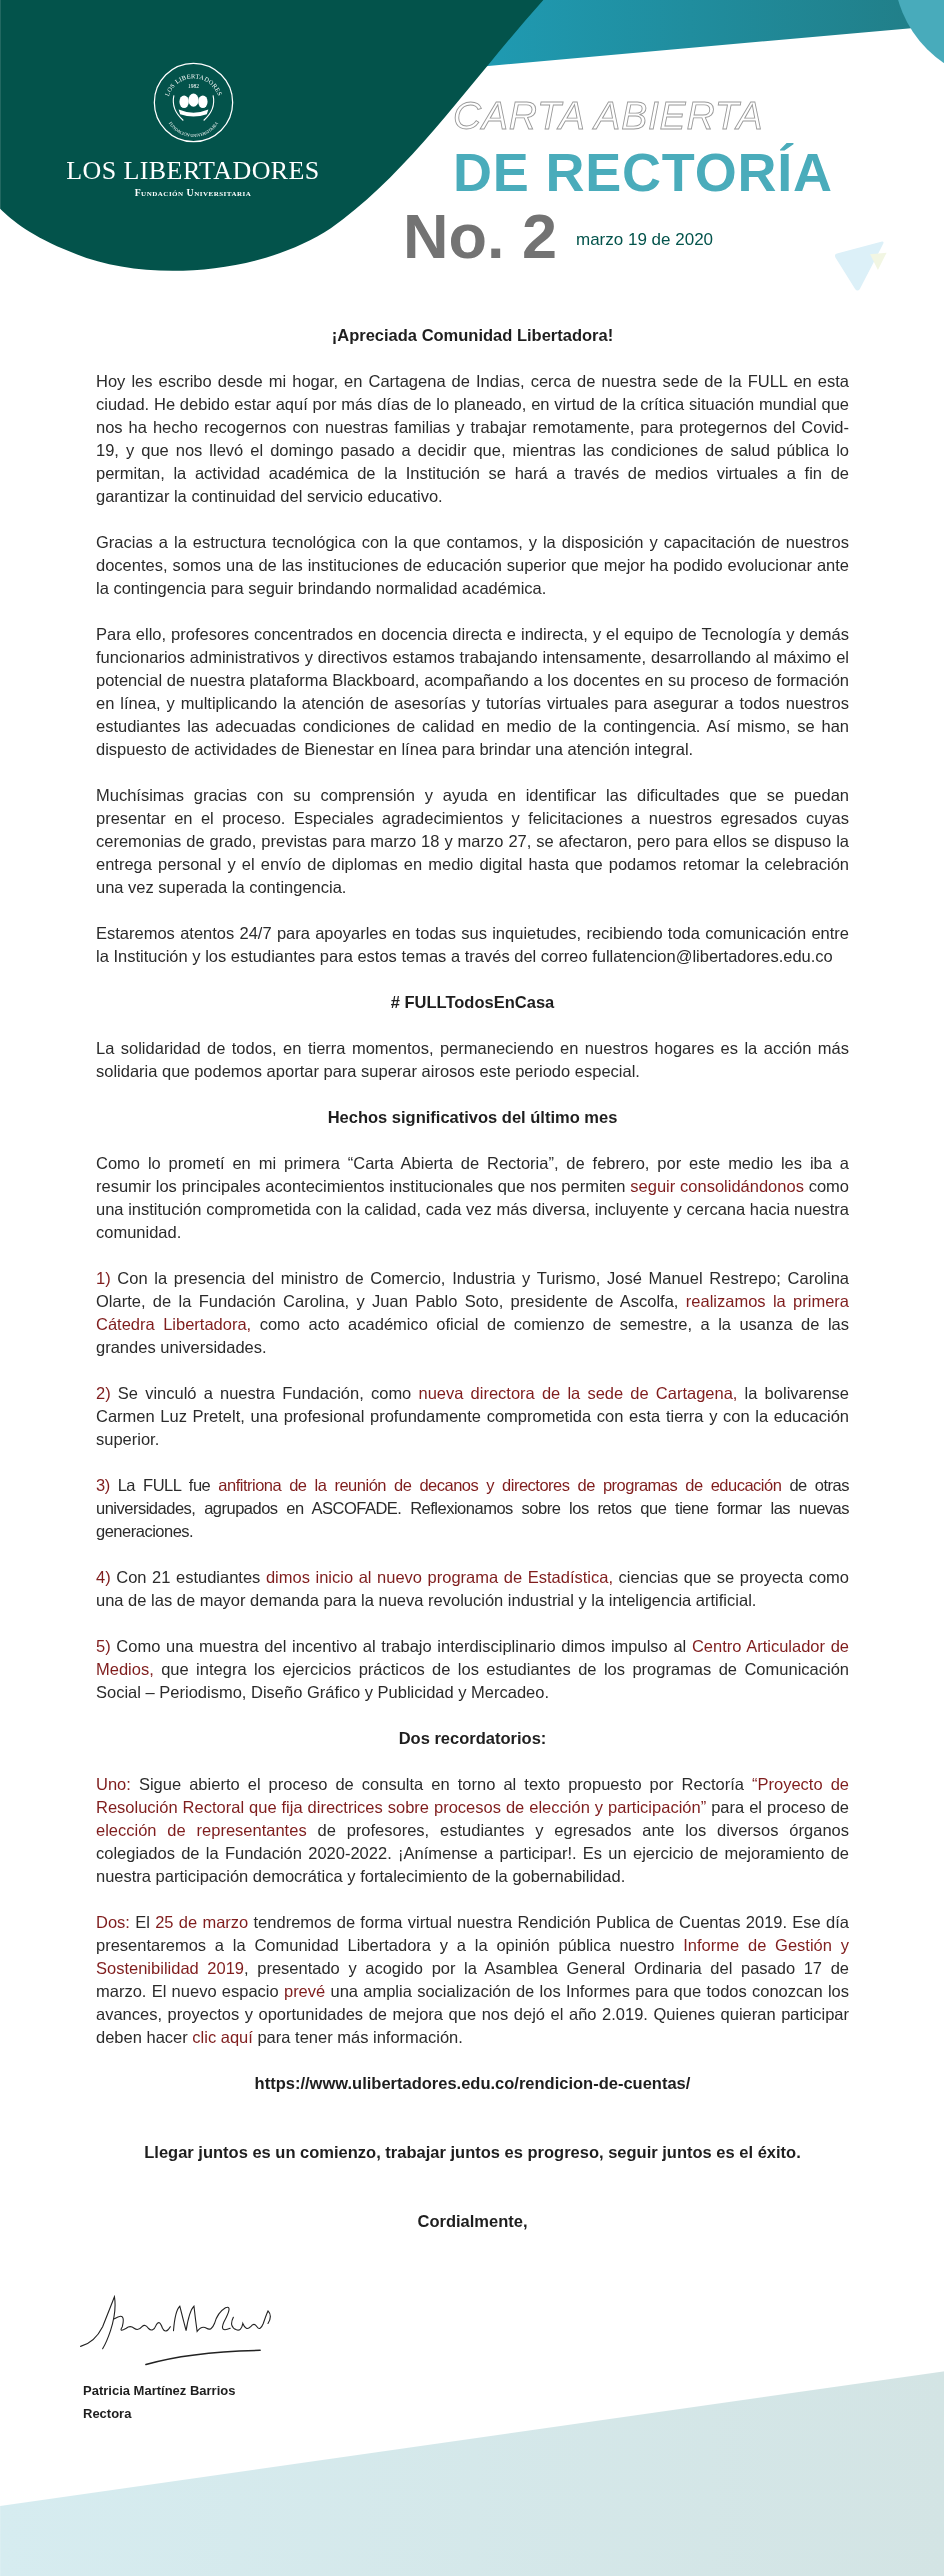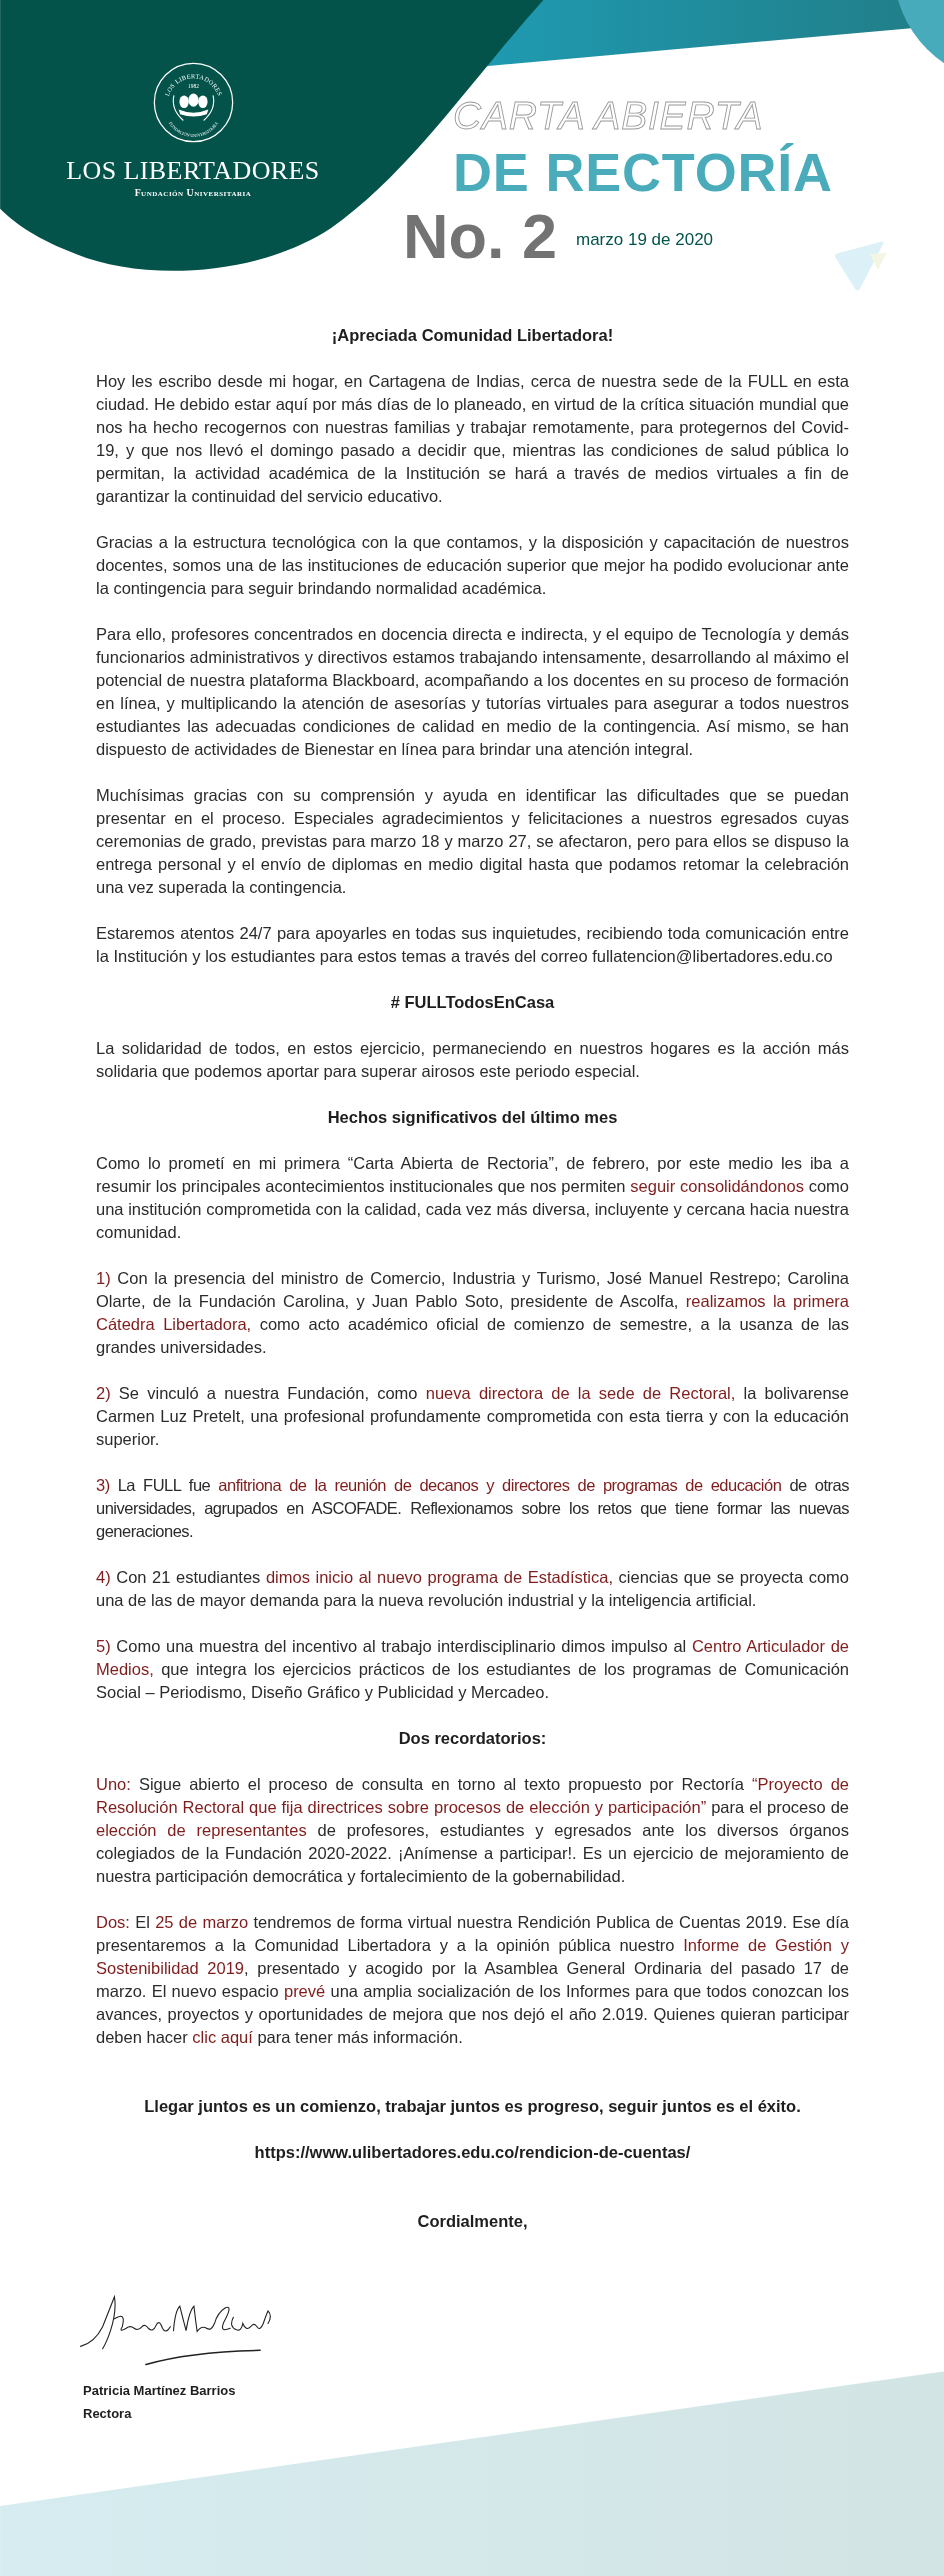--- a/index.html
+++ b/index.html
@@ -115,35 +115,35 @@
 <div class="title-date">marzo 19 de 2020</div>
 
 <div class="content">
   <p class="h">¡Apreciada Comunidad Libertadora!</p>
   <p>Hoy les escribo desde mi hogar, en Cartagena de Indias, cerca de nuestra sede de la FULL en esta ciudad. He debido estar aquí por más días de lo planeado, en virtud de la crítica situación mundial que nos ha hecho recogernos con nuestras familias y trabajar remotamente, para protegernos del Covid-19, y que nos llevó el domingo pasado a decidir que, mientras las condiciones de salud pública lo permitan, la actividad académica de la Institución se hará a través de medios virtuales a fin de garantizar la continuidad del servicio educativo.</p>
   <p>Gracias a la estructura tecnológica con la que contamos, y la disposición y capacitación de nuestros docentes, somos una de las instituciones de educación superior que mejor ha podido evolucionar ante la contingencia para seguir brindando normalidad académica.</p>
   <p><span>Para ello, profesores concentrados en docencia directa e indirecta, y el equipo de </span><span>Tecnología</span><span> y demás funcionarios administrativos y directivos estamos trabajando intensamente, desarrollando al máximo el potencial de nuestra plataforma Blackboard, acompañando a los docentes en su proceso de formación en línea, y multiplicando la atención de asesorías y tutorías virtuales para asegurar a todos nuestros estudiantes las adecuadas condiciones de calidad en medio de la contingencia. Así mismo, se han dispuesto de actividades de Bienestar en línea para brindar una atención integral.</span></p>
   <p>Muchísimas gracias con su comprensión y ayuda en identificar las dificultades que se puedan presentar en el proceso. Especiales agradecimientos y felicitaciones a nuestros egresados cuyas ceremonias de grado, previstas para marzo 18 y marzo 27, se afectaron, pero para ellos se dispuso la entrega personal y el envío de diplomas en medio digital hasta que podamos retomar la celebración una vez superada la contingencia.</p>
   <p><span>Estaremos atentos 24/7 para apoyarles en todas sus inquietudes, recibiendo toda comunicación entre la Institución y los estudiantes para estos temas a través del correo</span> <a class="link">fullatencion@libertadores.edu.co</a></p>
   <p class="h"># FULLTodosEnCasa</p>
-  <p>La solidaridad de todos, en estos ejercicio, permaneciendo en nuestros hogares es la acción más solidaria que podemos aportar para superar airosos este periodo especial.</p>
+  <p>La solidaridad de todos, en tierra momentos, permaneciendo en nuestros hogares es la acción más solidaria que podemos aportar para superar airosos este periodo especial.</p>
   <p class="h">Hechos significativos del último mes</p>
   <p><span>Como lo prometí en mi primera “Carta Abierta de Rectoria”, de febrero, por este medio les iba a resumir los principales acontecimientos institucionales que nos permiten </span><b>seguir consolidándonos</b><span> como una institución comprometida con la calidad, cada vez más diversa, incluyente y cercana hacia nuestra comunidad.</span></p>
 
   <p><b>1)</b><span> Con la presencia del ministro de Comercio, Industria y Turismo, José Manuel Restrepo; Carolina Olarte, de la Fundación Carolina, y Juan Pablo Soto, presidente de Ascolfa, </span><b>realizamos la primera Cátedra Libertadora,</b><span> como acto académico oficial de comienzo de semestre, a la usanza de las grandes universidades.</span></p>
-  <p><b>2)</b><span> Se vinculó a nuestra Fundación, como </span><b>nueva directora de la sede de Rectoral,</b><span> la bolivarense Carmen Luz Pretelt, una profesional profundamente comprometida con esta tierra y con la educación superior.</span></p>
+  <p><b>2)</b><span> Se vinculó a nuestra Fundación, como </span><b>nueva directora de la sede de Cartagena,</b><span> la bolivarense Carmen Luz Pretelt, una profesional profundamente comprometida con esta tierra y con la educación superior.</span></p>
   <p class="narrow"><b>3)</b><span> La FULL fue </span><b>anfitriona de la reunión de decanos y directores de programas de educación</b><span> de otras universidades, agrupados en ASCOFADE. Reflexionamos sobre los retos que tiene formar las nuevas generaciones.</span></p>
   <p><b>4)</b><span> Con 21 estudiantes </span><b>dimos inicio al nuevo programa de Estadística,</b><span> ciencias que se proyecta como una de las de mayor demanda para la nueva revolución industrial y la inteligencia artificial.</span></p>
   <p><b>5)</b><span> Como una muestra del incentivo al trabajo interdisciplinario dimos impulso al </span><b>Centro Articulador de Medios,</b><span> que integra los ejercicios prácticos de los estudiantes de los programas de Comunicación Social – Periodismo, Diseño Gráfico y Publicidad y Mercadeo.</span></p>
 
   <p class="h">Dos recordatorios:</p>
   <p><b>Uno:</b><span>  Sigue abierto el proceso de consulta en torno al texto propuesto por Rectoría </span><b>“Proyecto de Resolución Rectoral que fija directrices sobre procesos de elección y participación”</b><span> para el proceso de </span><b>elección de representantes</b><span> de profesores, estudiantes y egresados ante los diversos órganos colegiados de la Fundación 2020-2022. ¡Anímense a participar!.  Es un ejercicio de mejoramiento de nuestra participación democrática y fortalecimiento de la gobernabilidad.</span></p>
   <p><b>Dos:</b><span> El </span><b>25 de marzo</b><span> tendremos de forma virtual nuestra Rendición Publica de Cuentas 2019. Ese día presentaremos a la Comunidad Libertadora y a la opinión pública nuestro </span><b>Informe de Gestión y Sostenibilidad 2019</b><span>, presentado y acogido por la Asamblea General Ordinaria del pasado 17 de marzo. El nuevo espacio </span><b>prevé</b><span> una amplia socialización de los Informes para que todos conozcan los avances, proyectos y oportunidades de mejora que nos dejó el año 2.019. Quienes quieran participar deben hacer </span><a class="link"><b>clic aquí</b></a><span> para tener más información.</span></p>
+  <p class="h"><a class="link">https://www.ulibertadores.edu.co/rendicion-de-cuentas/</a></p>
   <p class="h motto">Llegar juntos es un comienzo, trabajar juntos es progreso, seguir juntos es el éxito.</p>
-  <p class="h"><a class="link">https://www.ulibertadores.edu.co/rendicion-de-cuentas/</a></p>
   <p class="h closing">Cordialmente,</p>
 </div>
 
 <svg class="sig-svg" width="252" height="87" viewBox="0 0 320 110">
   <g fill="none" stroke="#222" stroke-width="1.4" stroke-linecap="round">
     <path d="M2,65 Q20,60 30,40 Q40,15 45,2 Q48,20 40,45 Q35,60 30,68"></path>
     <path d="M45,30 Q60,20 55,40 Q50,48 60,42 Q65,38 70,42 Q75,46 80,40 Q84,36 88,42 Q94,48 98,38 Q102,30 106,42 Q110,50 116,40"></path>
     <path d="M120,45 Q122,20 128,14 Q132,30 136,45 Q140,20 146,14 Q148,32 150,46 Q156,38 162,42 Q168,46 172,36 Q176,22 186,16 Q196,12 184,34 Q178,48 192,42"></path>
     <path d="M196,28 Q190,40 200,44 Q206,46 208,36 Q212,46 218,40 Q222,34 226,40 Q230,46 234,36 Q238,24 240,20 Q246,26 240,36"></path>
     <path d="M85,88 Q140,72 230,70" stroke-width="2"></path>

